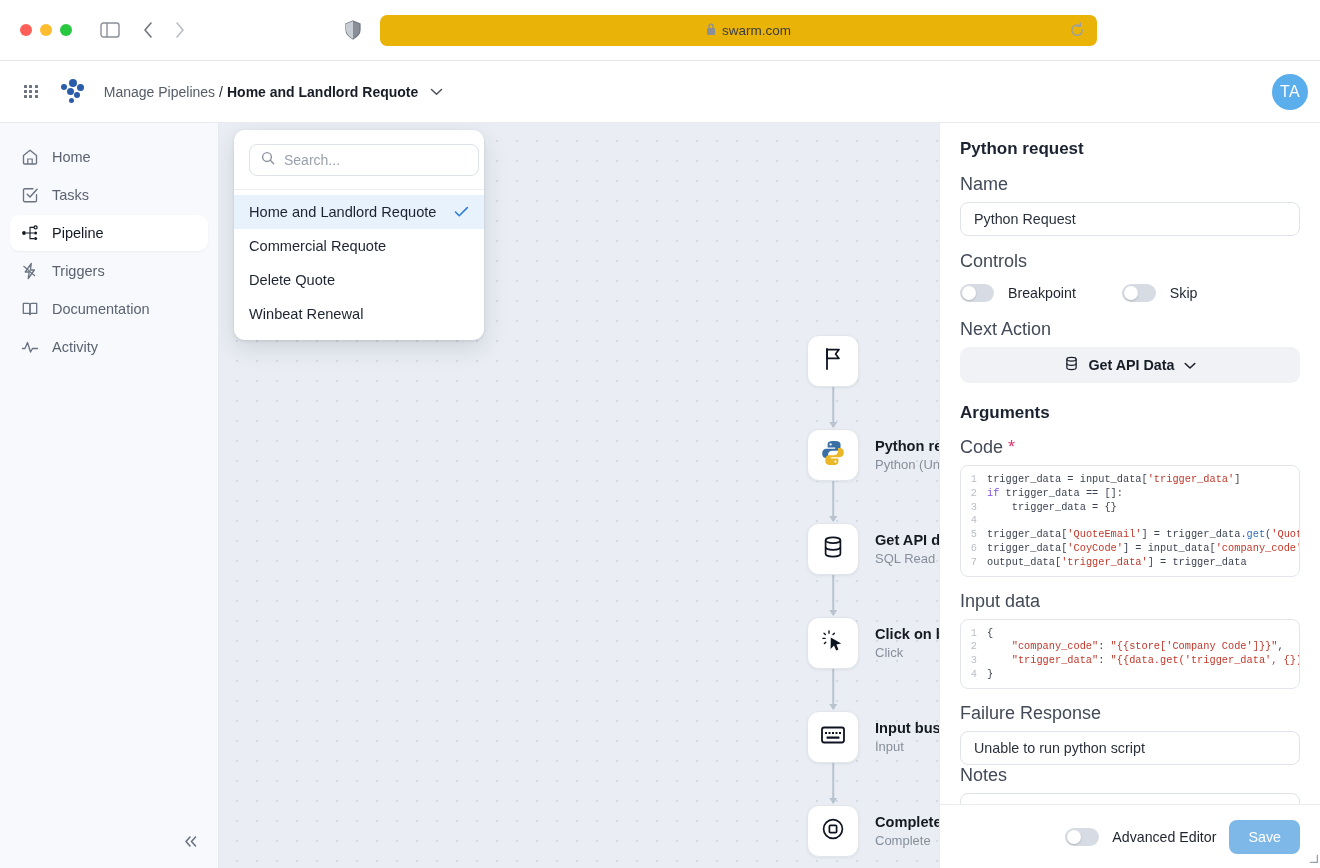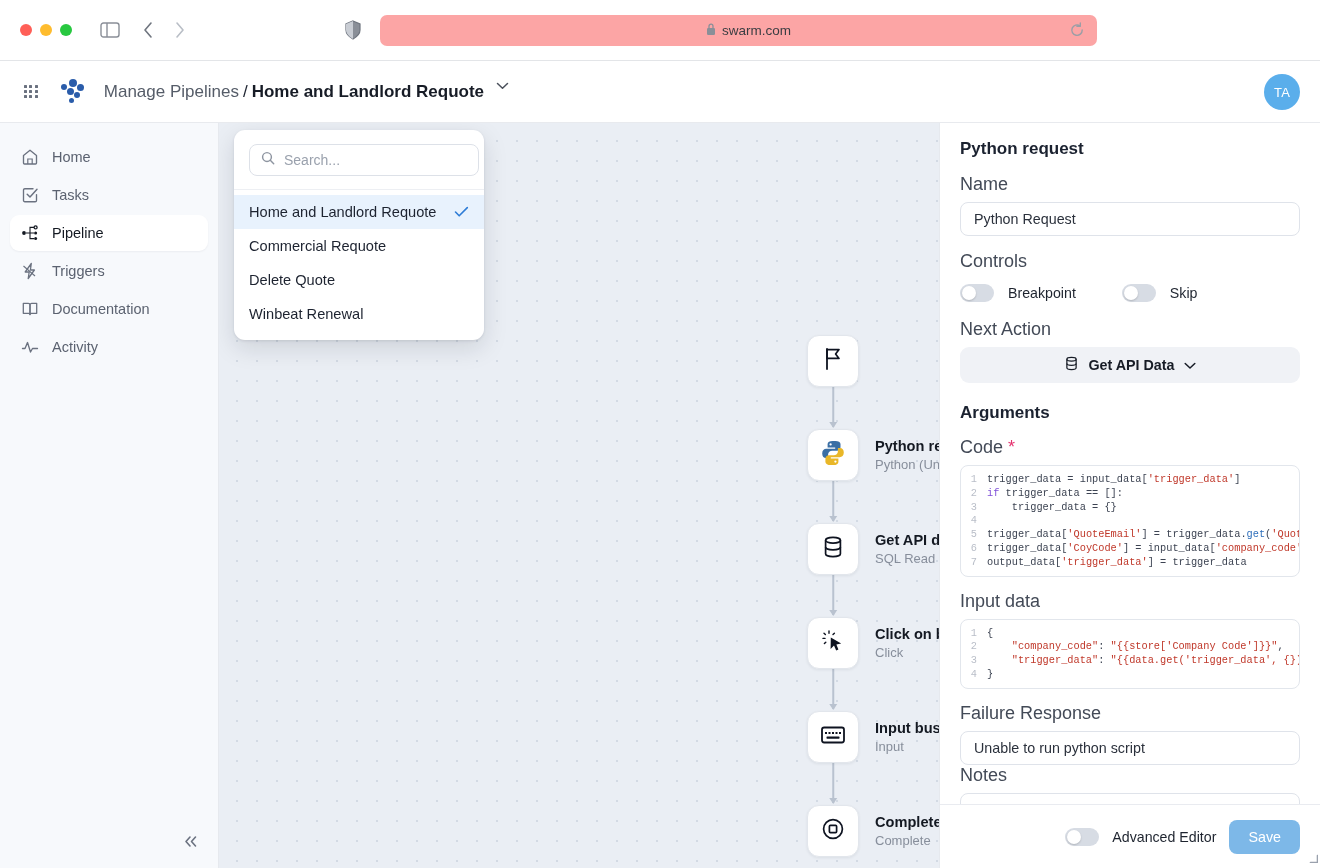--- a/index.html
+++ b/index.html
@@ -25,52 +25,52 @@
   .chrome-icon { color:#8a8f98; display:flex; align-items:center; justify-content:center; }
   #sidebar-toggle-btn { margin-left: 28px; }
   #nav-back-btn { margin-left: 22px; }
   #nav-forward-btn { margin-left: 18px; }
 
   #shield-icon-wrap { position:absolute; left:345px; top:20px; }
 
   #url-bar {
     position:absolute; left:380px; top:15px;
     width: 717px; height: 31px;
-    background:#fca5a5; border-radius:7px;
+    background:#eab308; border-radius:7px;
     display:flex; align-items:center; justify-content:center;padding-left:20px;
   }
   #url-text-group { display:flex; align-items:center; gap:6px; }
   #url-text { font-size:13.5px; color:#3a3d42; }
   #reload-btn { position:absolute; right:12px; top:7px; color:#9a9ea6; }
 
   
   #app-header {
     height: 62px; width:100%;
     background:#ffffff;
     border-bottom:1px solid #e8eaee;
     display:flex; align-items:center;
     position:relative;
   }
   #app-grid-icon { margin-left:24px; display:grid; grid-template-columns:repeat(3,3px); gap:2.4px; }
   #app-grid-icon i { width:3px; height:3px; background:#6b7280; border-radius:0.5px; display:block; }
   #brand-logo { margin-left:22px; width:26px; height:26px; position:relative; }
   #brand-logo span { position:absolute; border-radius:50%; background:#2a5caa; }
 
-  #breadcrumb { margin-left:18px; display:flex; font-size:17px; }
+  #breadcrumb { margin-left:18px; display:flex; align-items:center; font-size:14px; }
   #breadcrumb-parent { color:#555c68; }
   #breadcrumb-sep { color:#1d2330; margin:0 4px; }
   #breadcrumb-current { color:#171c26; font-weight:700; }
   #breadcrumb-caret { margin-left:12px; color:#4b515c; display:flex; }
 
   #avatar {
-    position:absolute; right:20px; top:13px;
+    position:absolute; right:12px; top:13px;
     width:36px; height:36px; border-radius:50%;
     background:#5aaeeb; color:#fff;
     display:flex; align-items:center; justify-content:center;
-    font-size:13px; font-weight:500; letter-spacing:.3px;
+    font-size:16px; font-weight:500; letter-spacing:.3px;
   }
 
   
   #body-wrap { display:flex; height: 745px; width:100%; }
 
   
   #left-nav {
     width:219px; flex:0 0 219px;
     background:#f7f9fc;
     border-right:1px solid #e6e9ee;

